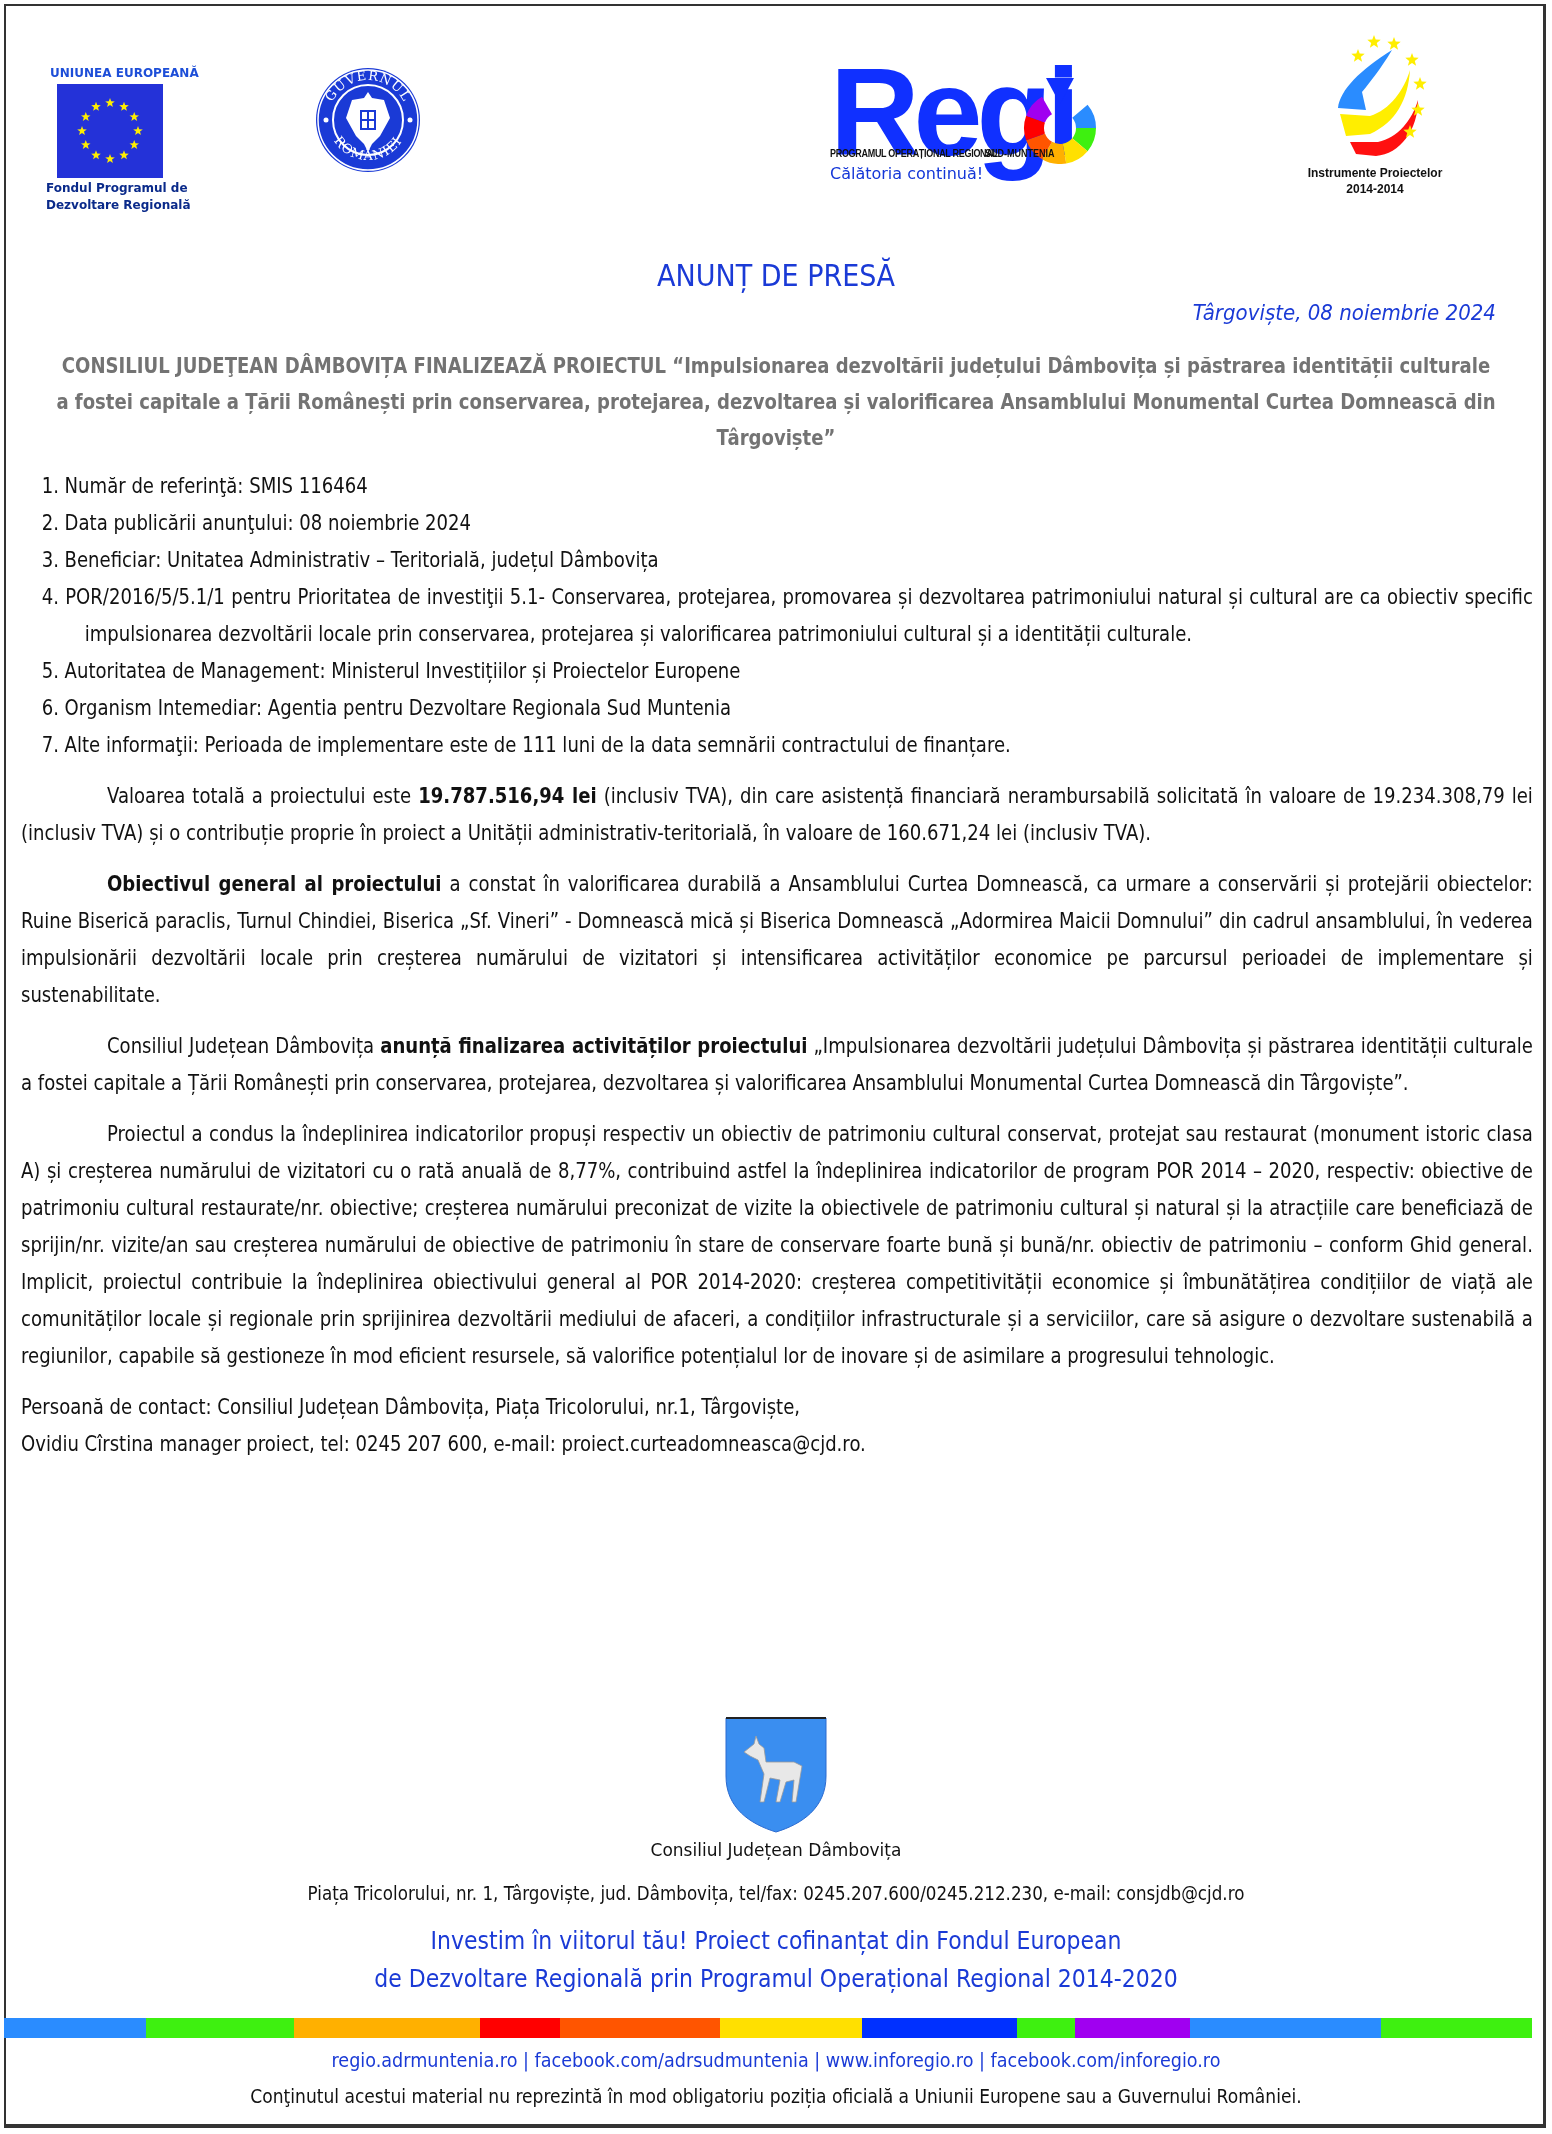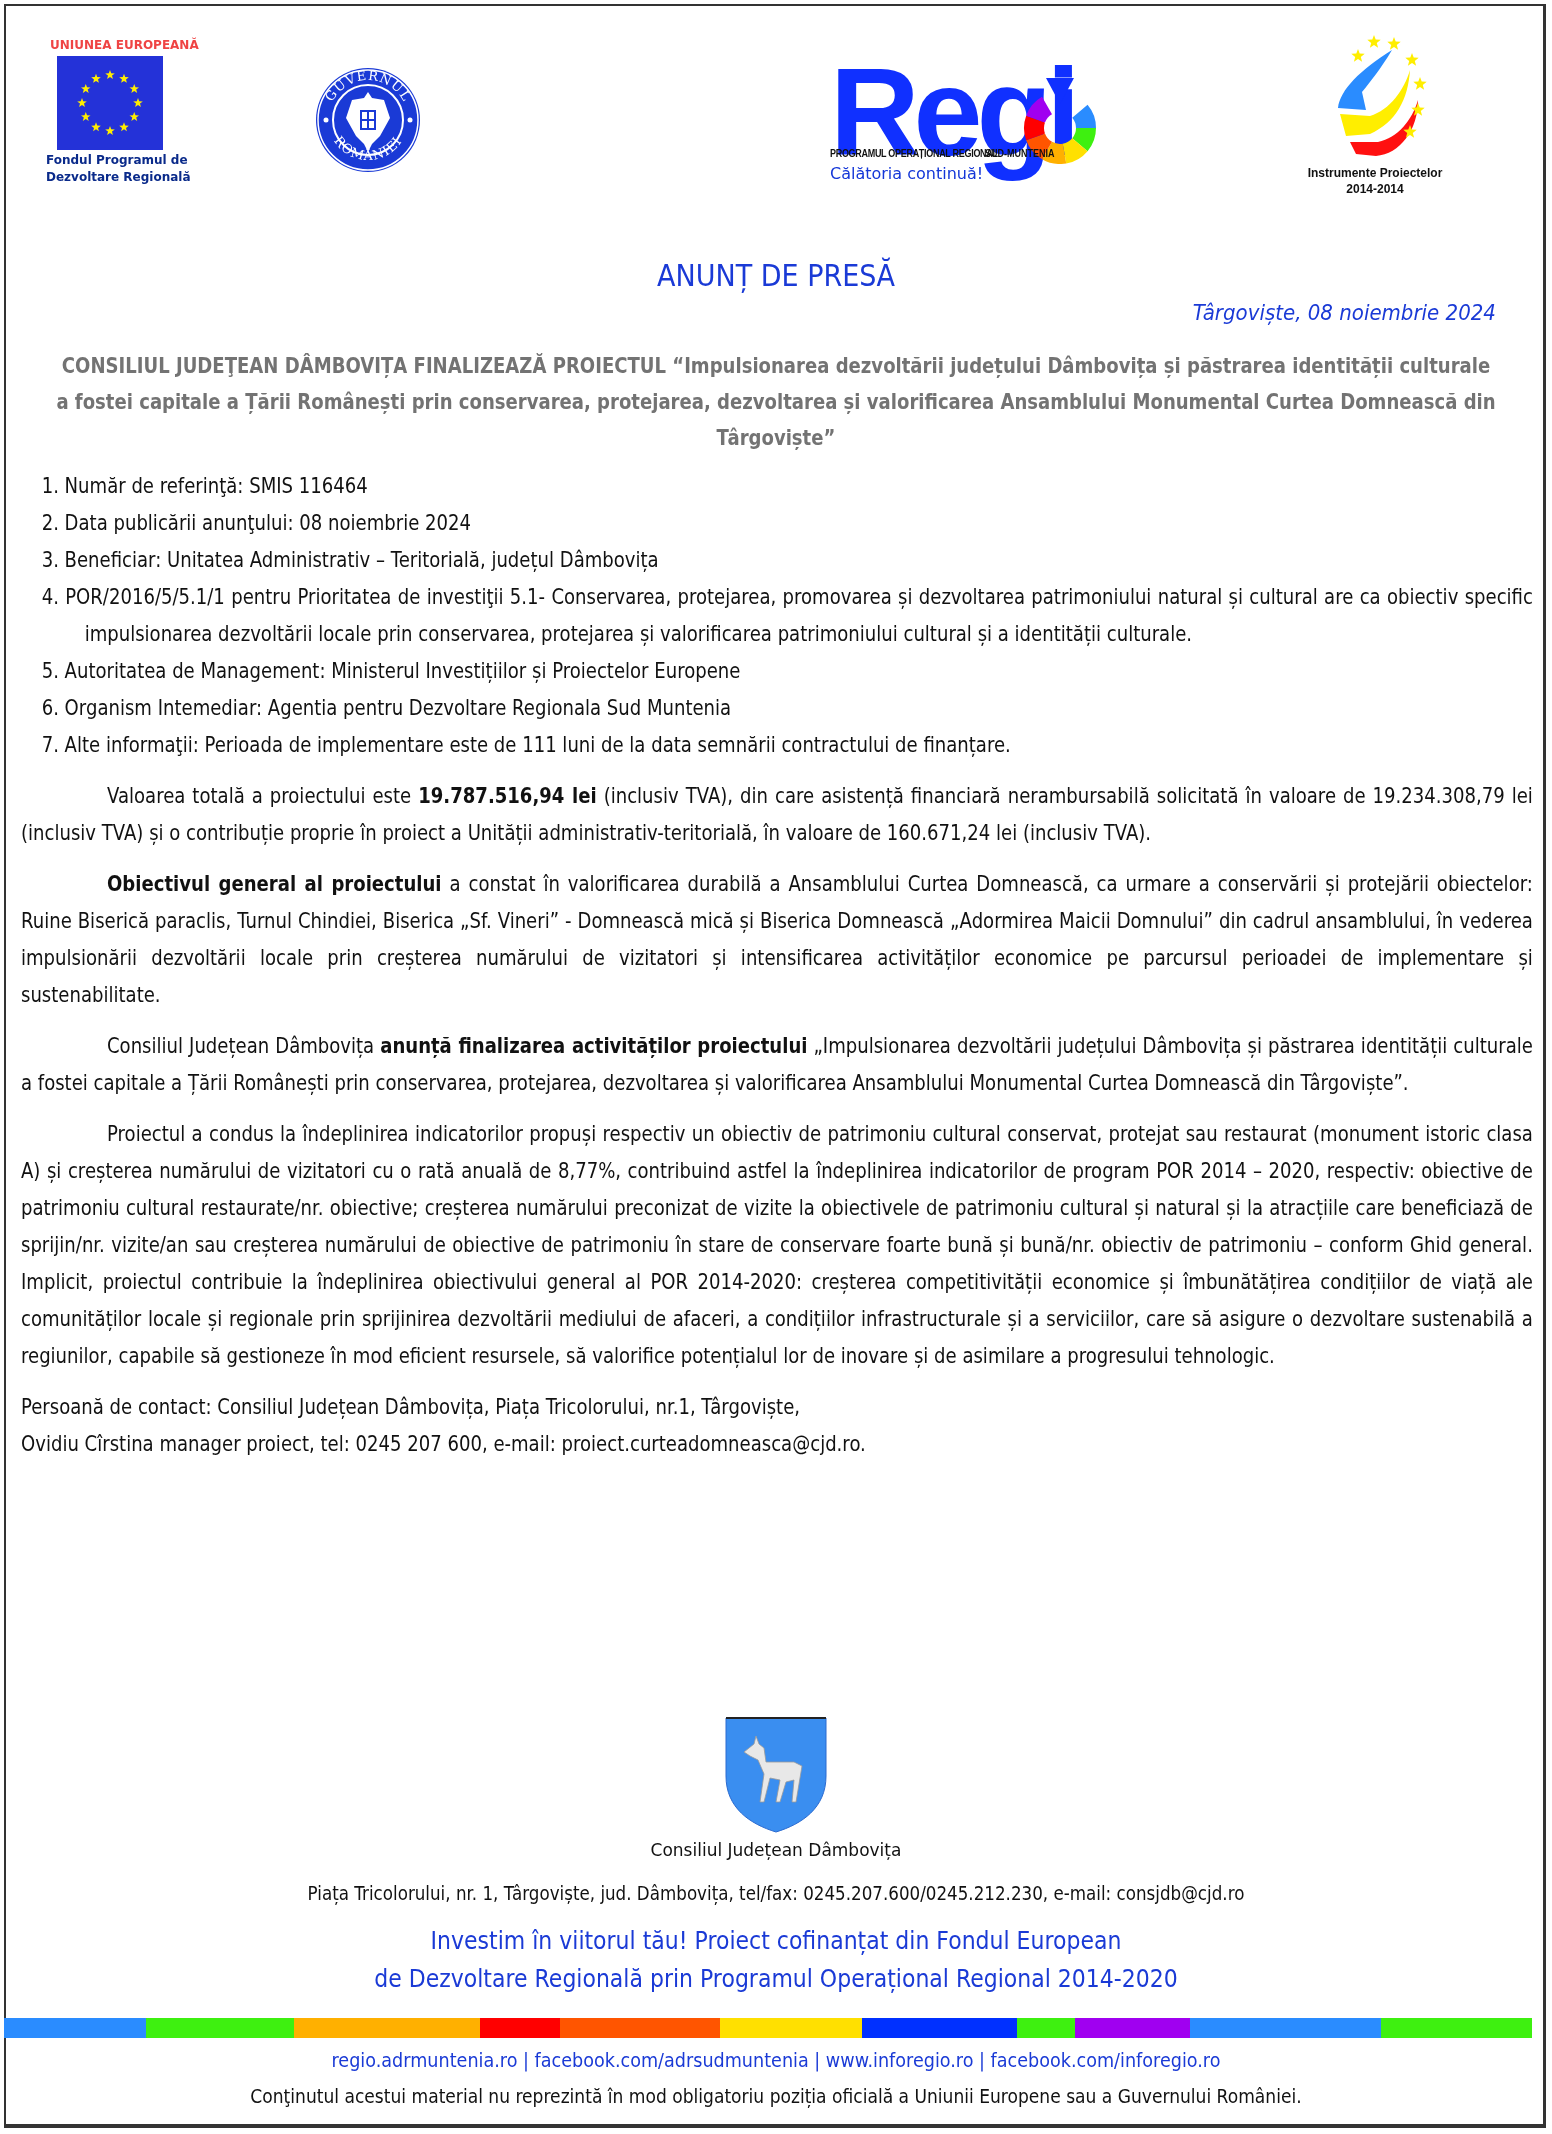--- a/index.html
+++ b/index.html
@@ -1,20 +1,20 @@
 <!DOCTYPE html>
 <html><head>
 <meta charset="utf-8">
 <style>
   html, body { margin: 0; padding: 0; background: #ffffff; }
   body { width: 1552px; height: 2134px; position: relative; overflow: hidden; font-family: "Liberation Sans Narrow", "Liberation Sans", sans-serif; color: #111; }
   .frame { position: absolute; left: 4px; top: 4px; width: 1542px; height: 2124px; border: 2px solid #333; box-sizing: border-box; border-right: 3px solid #333; border-bottom: 4px solid #333; }
   .logo-row { position: absolute; left: 0; top: 0; width: 100%; height: 240px; }
   .eu { position: absolute; left: 54px; top: 38px; width: 112px; text-align: center; }
-  .eu-top { font-family: "DejaVu Sans", sans-serif; font-weight: bold; font-size: 12px; color: #ef4444; white-space: nowrap; margin-left: -4px; }
+  .eu-top { font-family: "DejaVu Sans", sans-serif; font-weight: bold; font-size: 12px; color: #1d4ed8; white-space: nowrap; margin-left: -4px; margin-top: 28px; }
   .eu-flag { width: 106px; height: 94px; background: #2432d8; margin: 4px auto 2px; position: relative; }
   .eu-flag svg { position: absolute; left: 0; top: 0; }
   .eu-bot { font-family: "DejaVu Sans", sans-serif; font-weight: bold; font-size: 12px; color: #0a2a8a; line-height: 17px; white-space: nowrap; margin-left: -8px; width: 130px; }
   .gov { position: absolute; left: 314px; top: 40px; width: 108px; height: 160px; }
   .regio { position: absolute; left: 830px; top: 40px; width: 360px; height: 150px; }
   .regio-word { position: absolute; left: 0; top: 12px; font-family: "Liberation Sans", sans-serif; font-weight: bold; font-size: 124px; line-height: 120px; color: #1030ff; letter-spacing: -6px; }
   .regio-sub1 { position: absolute; left: 0; top: 108px; font-family: "Liberation Sans", sans-serif; font-weight: bold; font-size: 9px; color: #111; letter-spacing: -0.3px; transform: scaleY(1.2); }
   .regio-sub2 { position: absolute; left: 155px; top: 108px; font-family: "Liberation Sans", sans-serif; font-weight: bold; font-size: 9px; color: #111; transform: scaleY(1.2); }
   .regio-tag { position: absolute; left: 0; top: 124px; width: 240px; text-align: left; font-family: "DejaVu Sans", sans-serif; font-size: 16px; color: #1437d8; }
   .regio-wheel { position: absolute; left: 190px; top: 34px; }

